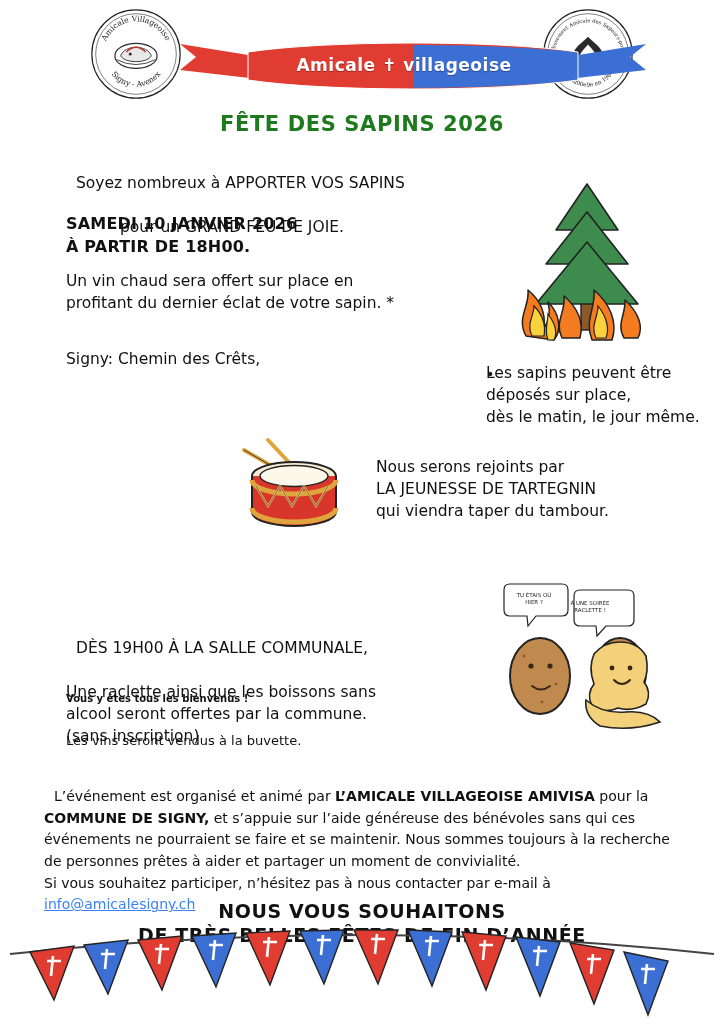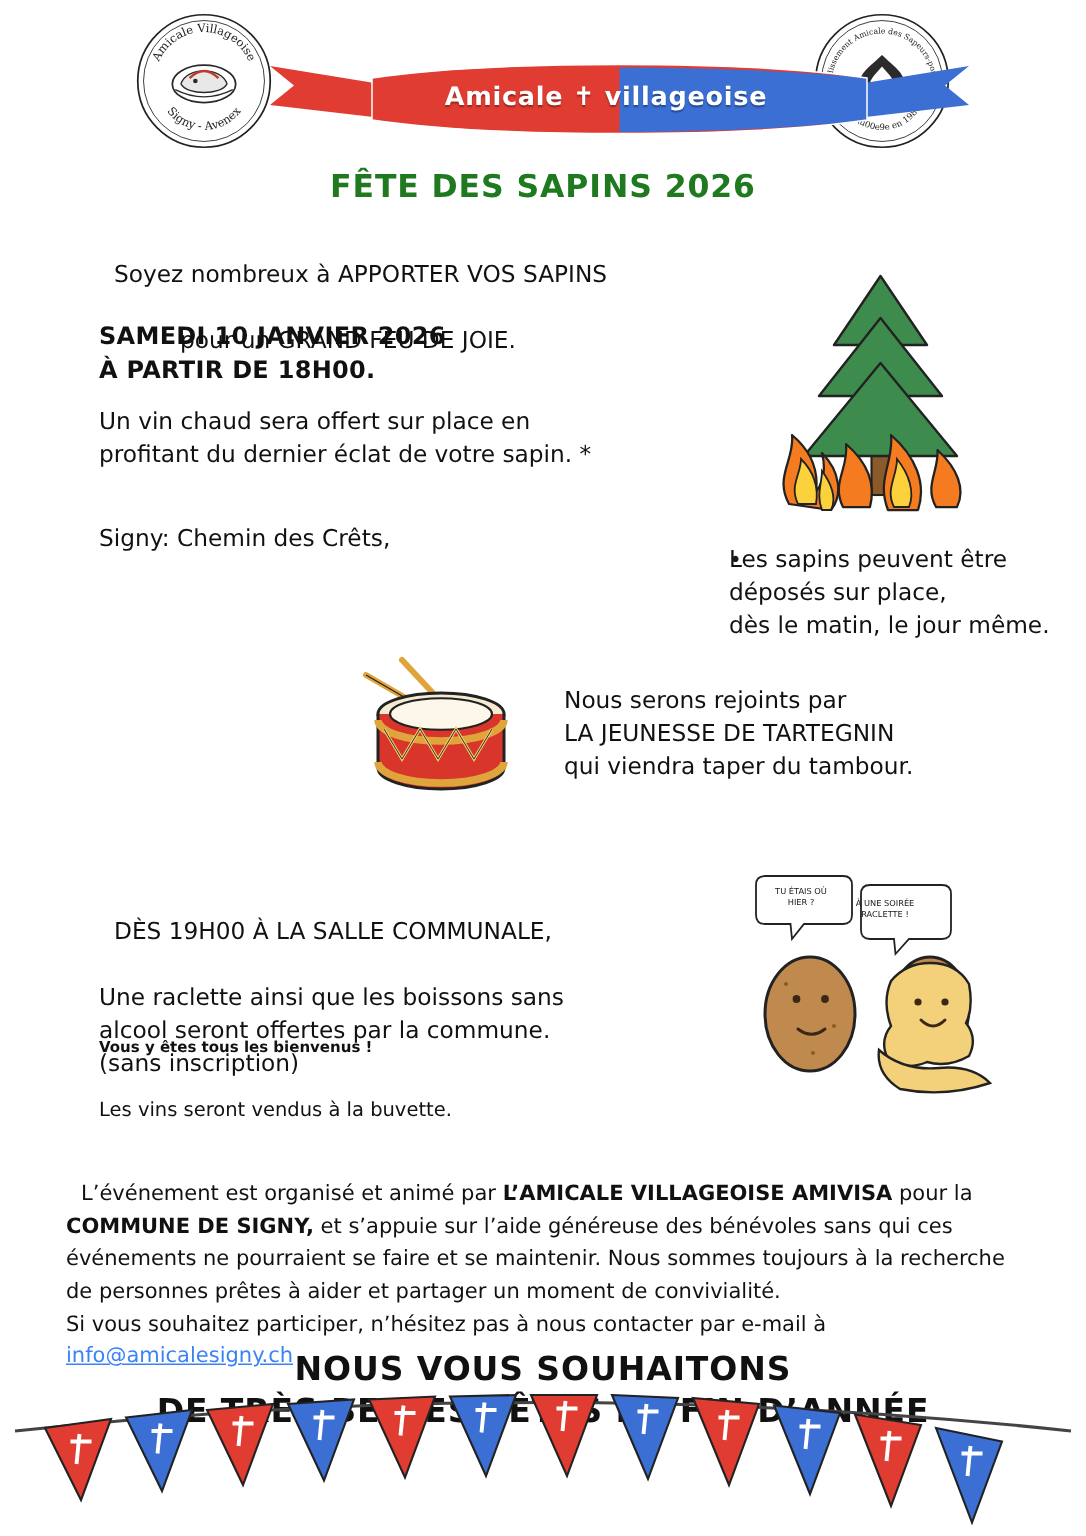--- a/index.html
+++ b/index.html
@@ -103,21 +103,21 @@
     position: absolute;
     left: 0;
     top: 2px;
   }
   .tree-note .body {
     display: block;
   }
 
   .blk5 { left: 376px; top: 456px; width: 330px; font-size: 15.5px; }
   .blk6 { left: 66px; top: 588px; width: 420px; font-size: 15.5px; }
-  .blk6 .first { display:block; margin-left: 10px; }
+  .blk6 .first { display:block; margin-left: 10px; margin-top: 27px; }
   .blk7 { left: 66px; top: 692px; width: 420px; font-weight: bold; font-size: 10px; }
   .blk8 { left: 66px; top: 732px; width: 420px; font-size: 13px; }
 
   .paragraph-final {
     position: absolute;
     left: 44px;
     top: 786px;
     width: 646px;
     font-size: 14px;
     line-height: 1.55;
@@ -131,21 +131,21 @@
     margin-top: 44px;
   }
 
   .closing {
     position: absolute;
     left: 0;
     top: 900px;
     width: 724px;
     text-align: center;
     font-weight: bold;
-    font-size: 22px;
+    font-size: 19px;
     line-height: 1.25;
     letter-spacing: 0.6px;
     font-family: "DejaVu Sans", sans-serif;
     color: #111;
   }
 
   
   .ill-tree { position: absolute; left: 492px; top: 178px; width: 190px; height: 180px; }
   .ill-drum { position: absolute; left: 228px; top: 430px; width: 140px; height: 120px; }
   .ill-potato { position: absolute; left: 498px; top: 580px; width: 210px; height: 150px; }

